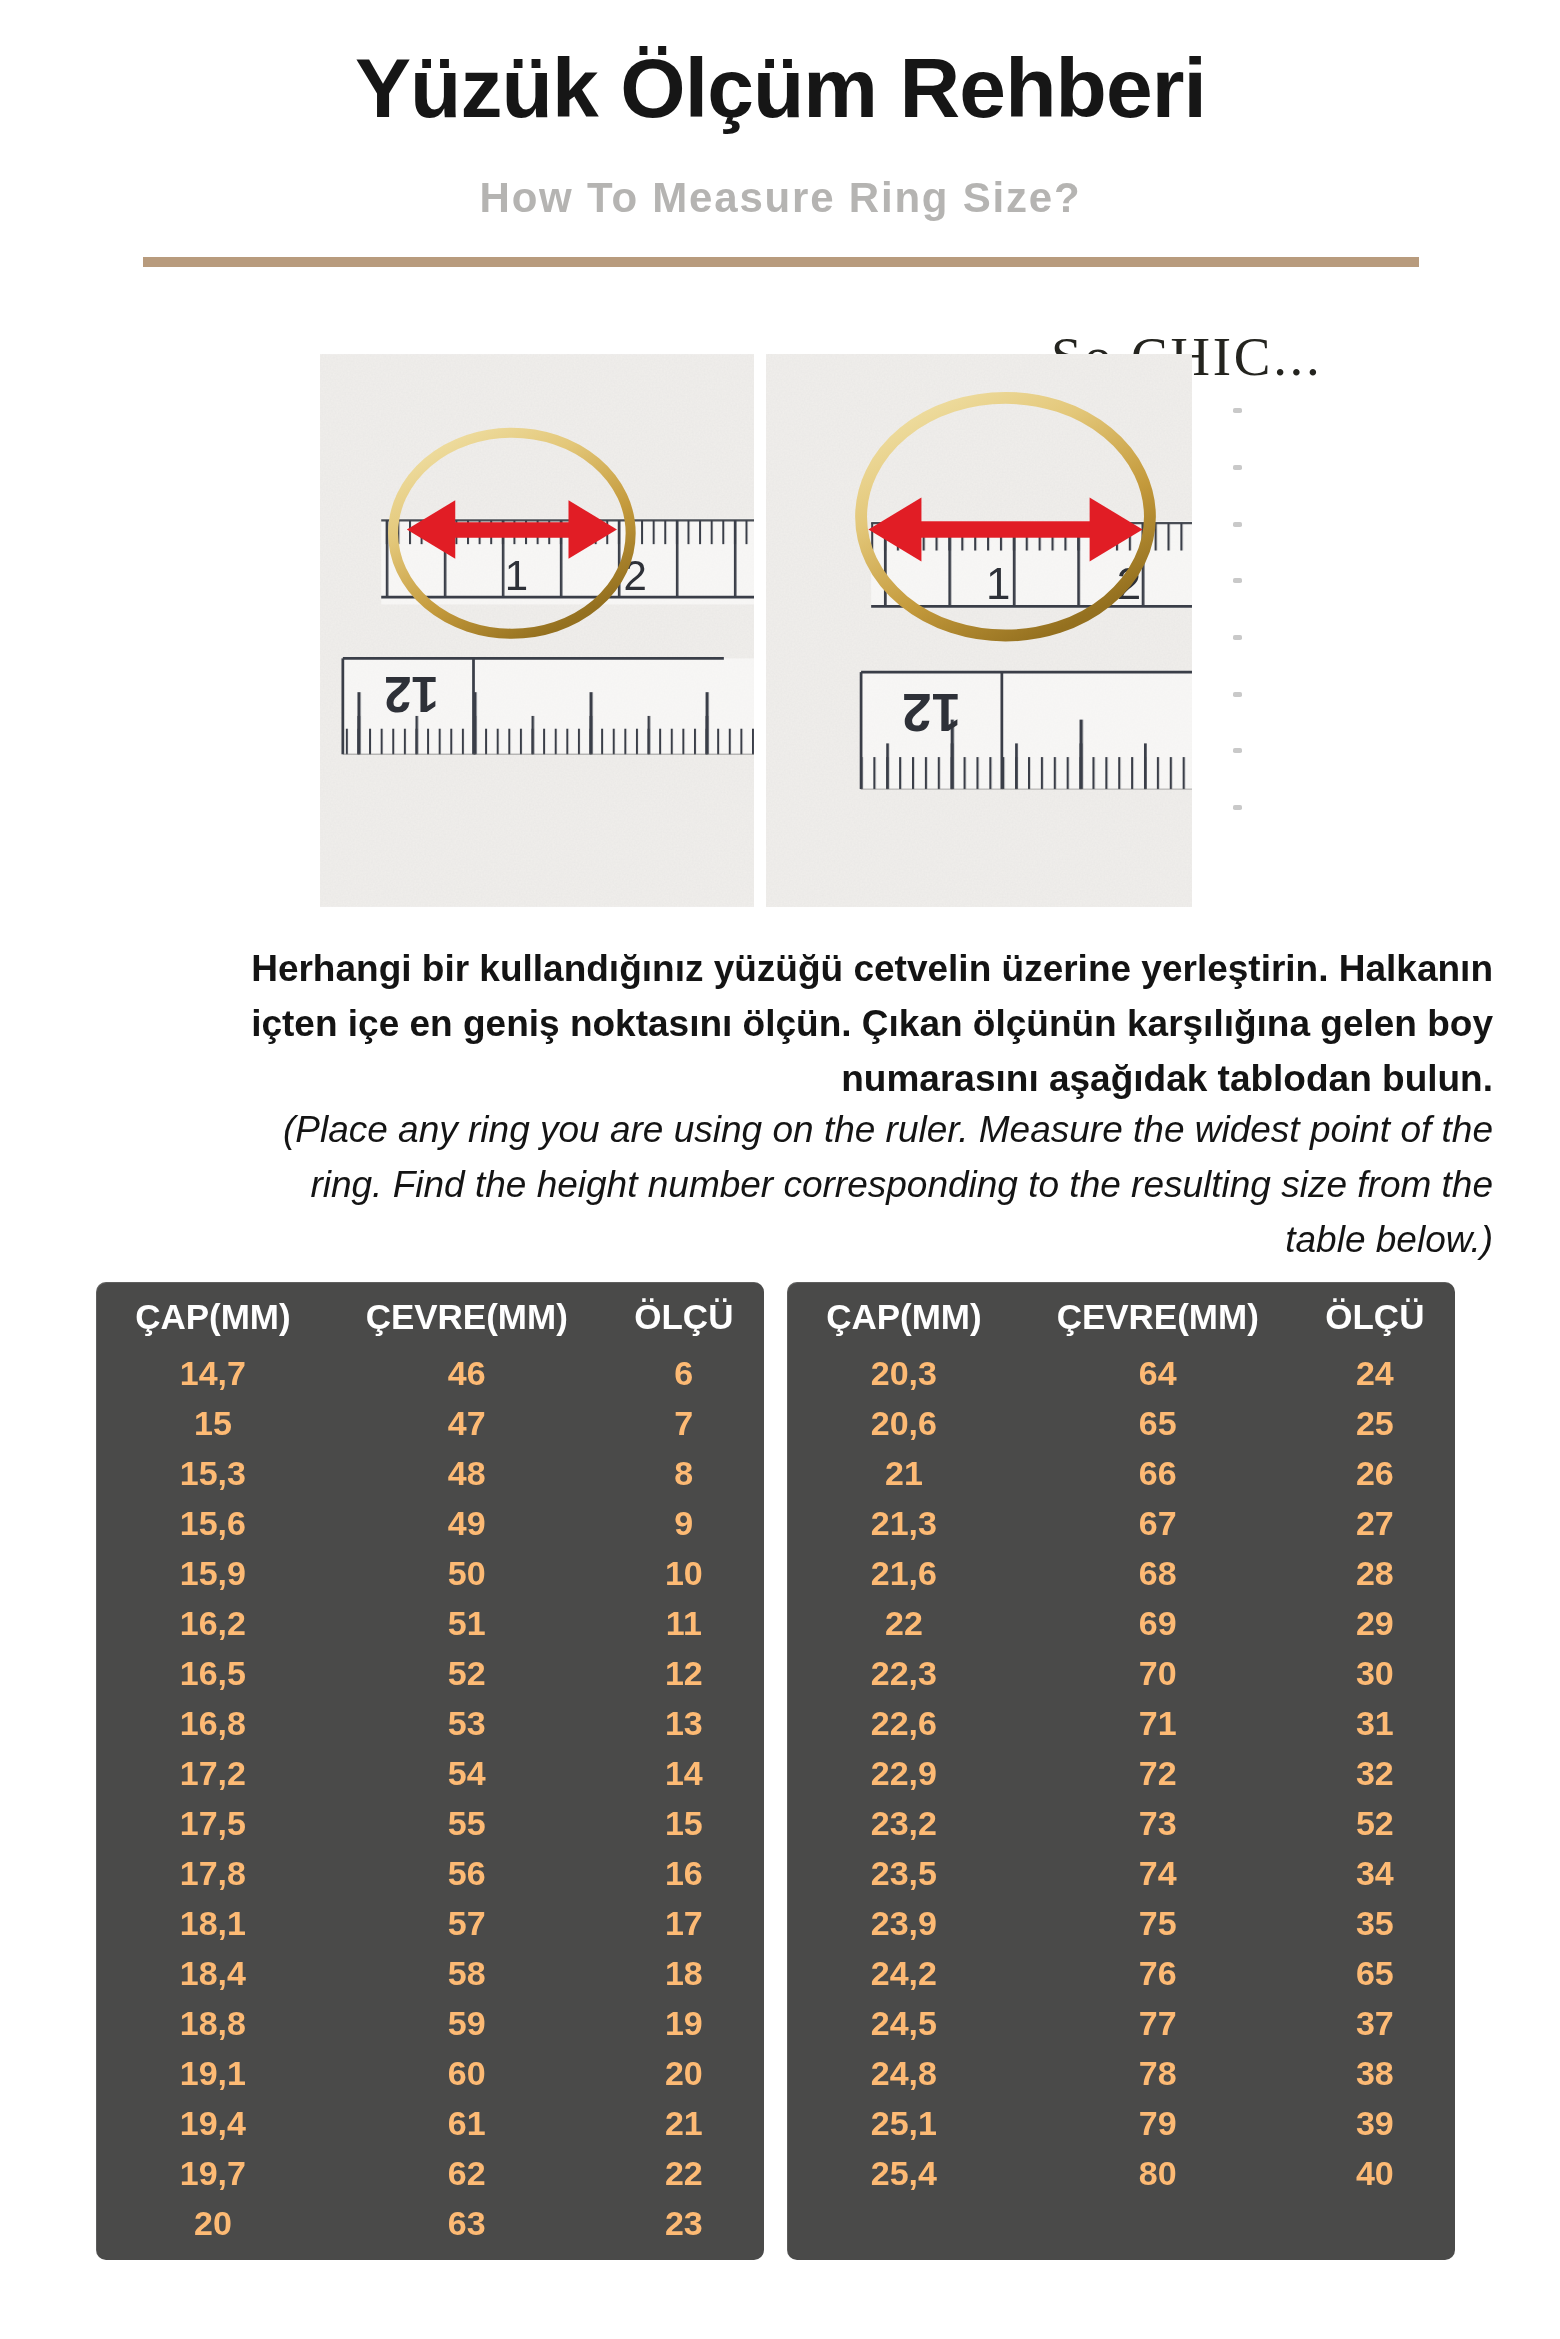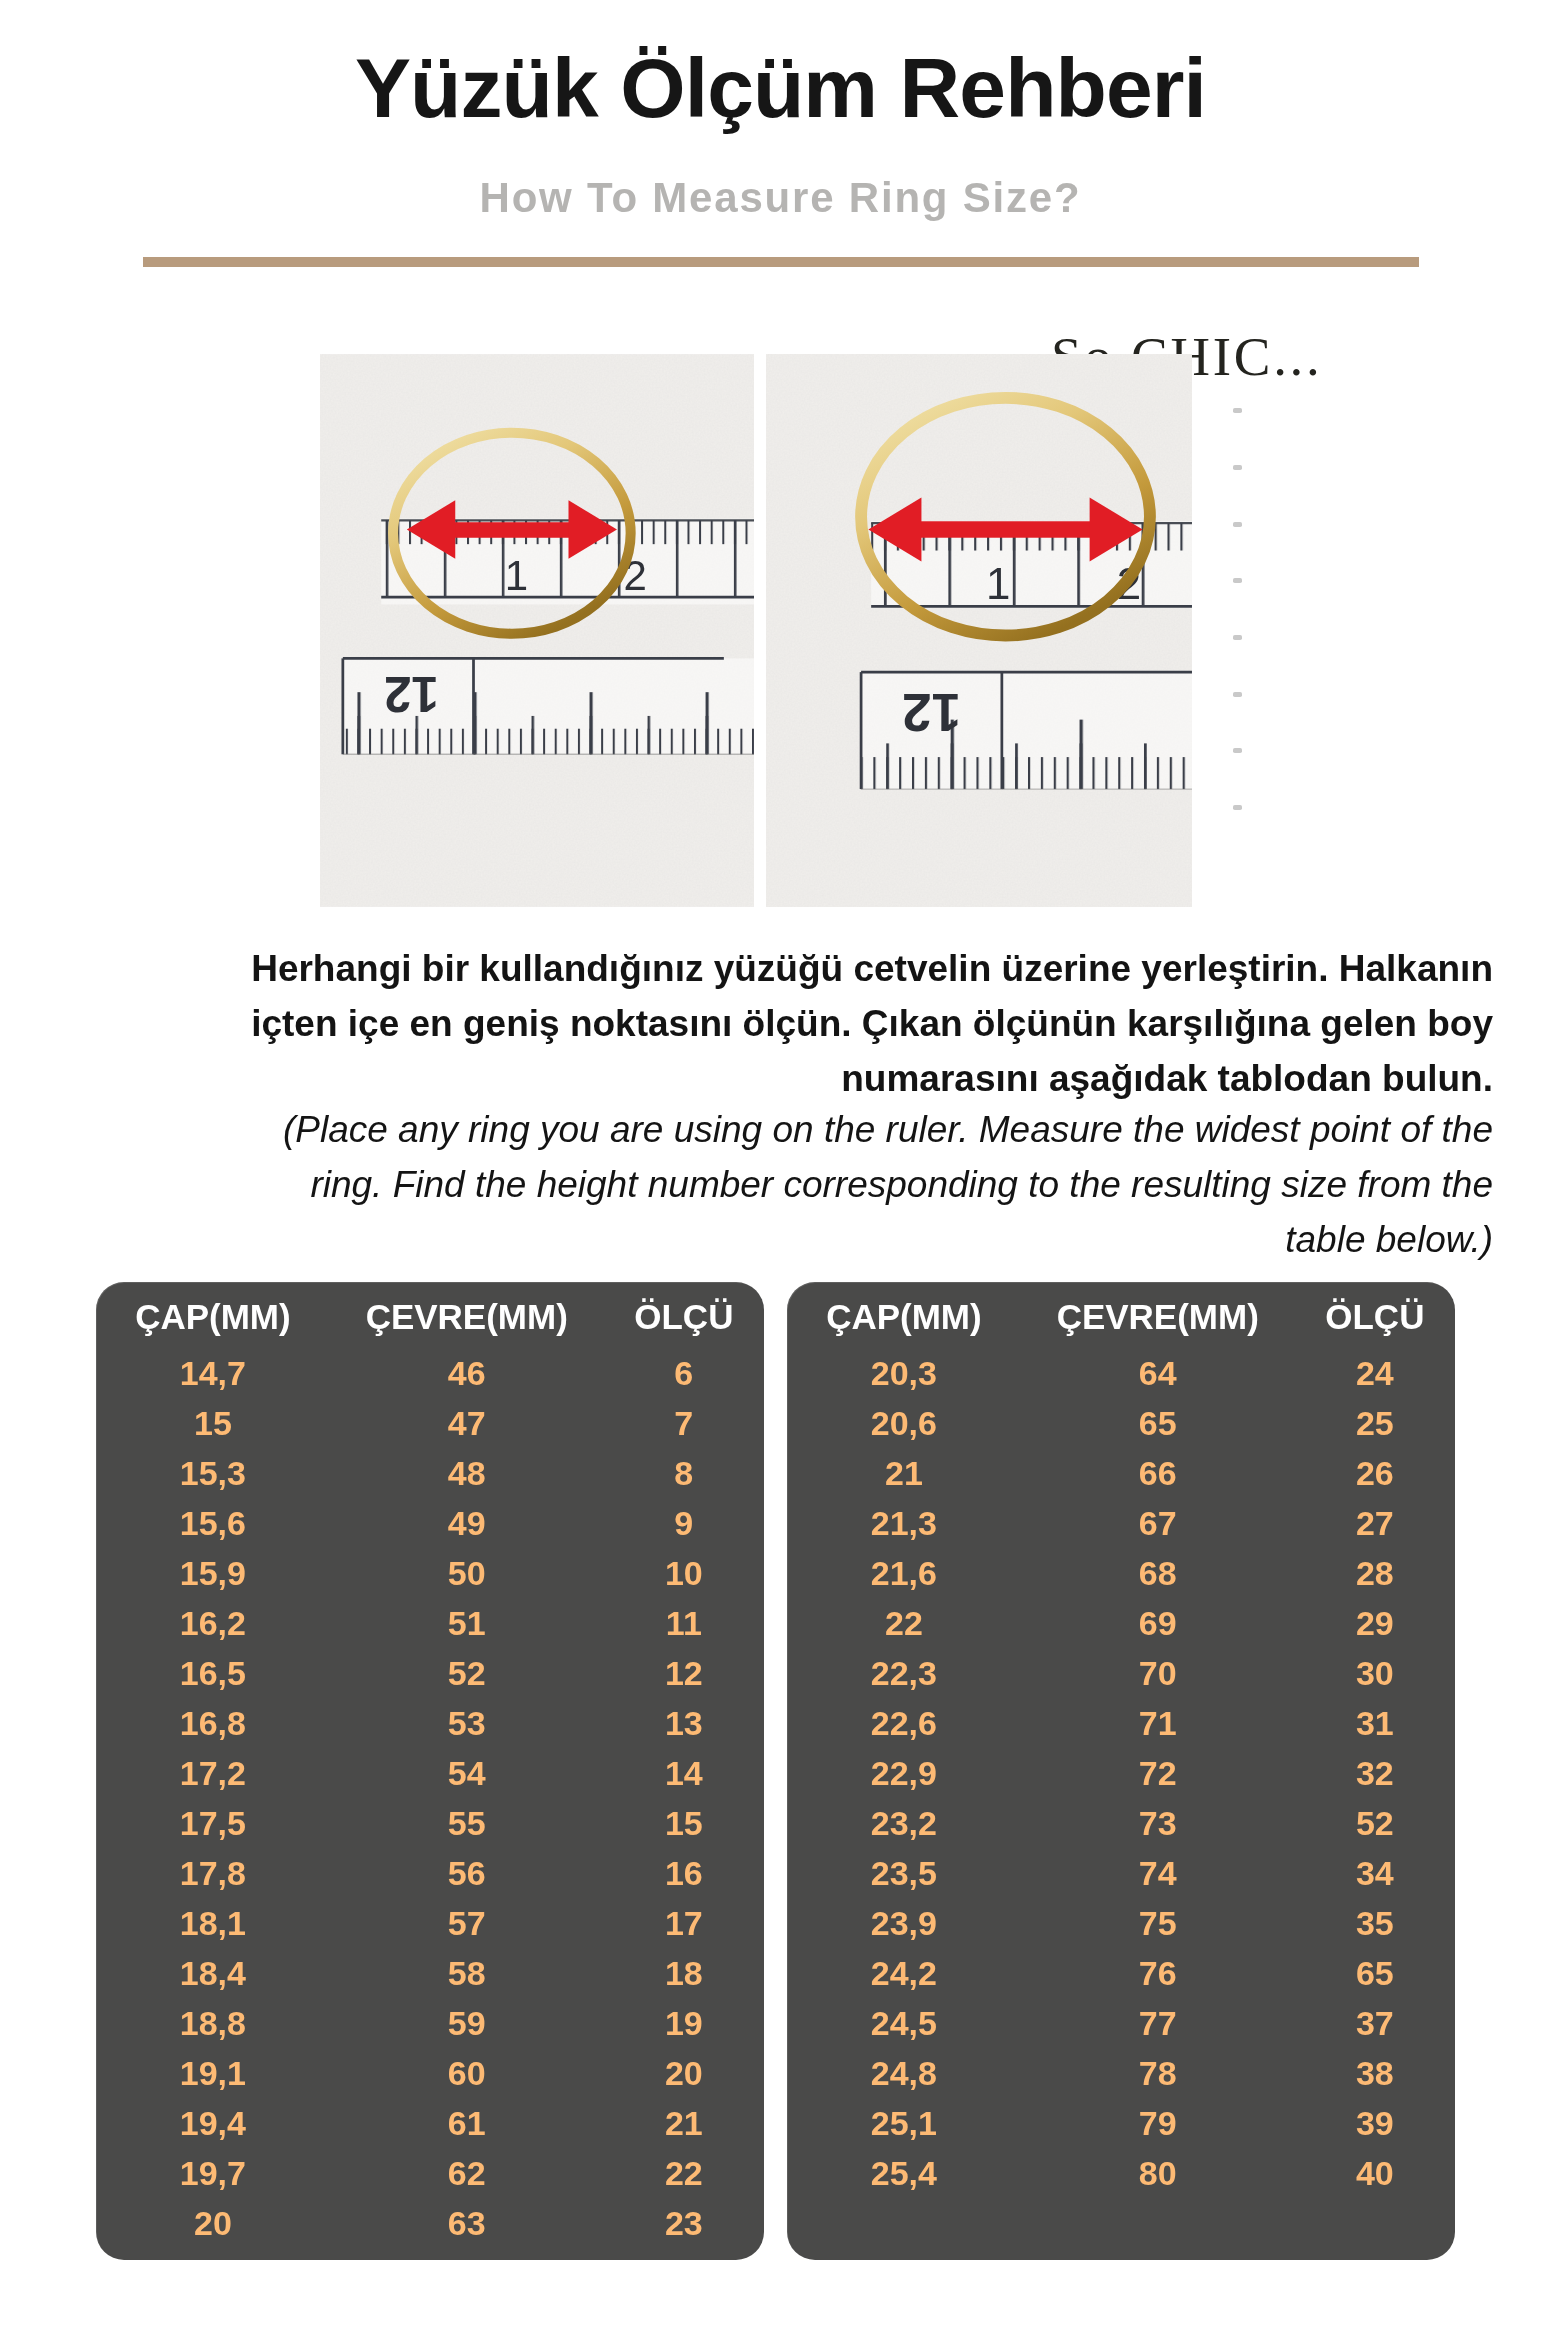--- a/index.html
+++ b/index.html
@@ -32,21 +32,21 @@
     background:#c9c9c9;
   }
   .para{
     position:absolute;left:68px;width:1425px;text-align:right;color:#141414;
     white-space:pre-line;
   }
   .para-tr{top:941px;font-size:37px;font-weight:bold;line-height:55px;}
   .para-en{top:1102px;font-size:37px;font-style:italic;line-height:55px;}
   .size-table{
     position:absolute;top:1282px;width:668px;height:978px;
-    background:var(--table-bg,#4a4a49);border-radius:28px;color:#ffffff;
+    background:var(--table-bg,#4a4a49);border-radius:10px;color:#ffffff;
     box-shadow:inset 0.9px 0.9px 0 rgba(255,255,255,0.12);
   }
   #table-left{left:96px;}
   #table-right{left:787px;}
   .thead{
     display:grid;grid-template-columns:35% 41% 24%;padding-top:14.6px;height:51px;
     font-weight:bold;font-size:35px;
   }
   .trow{
     display:grid;grid-template-columns:35% 41% 24%;height:50px;line-height:50px;

